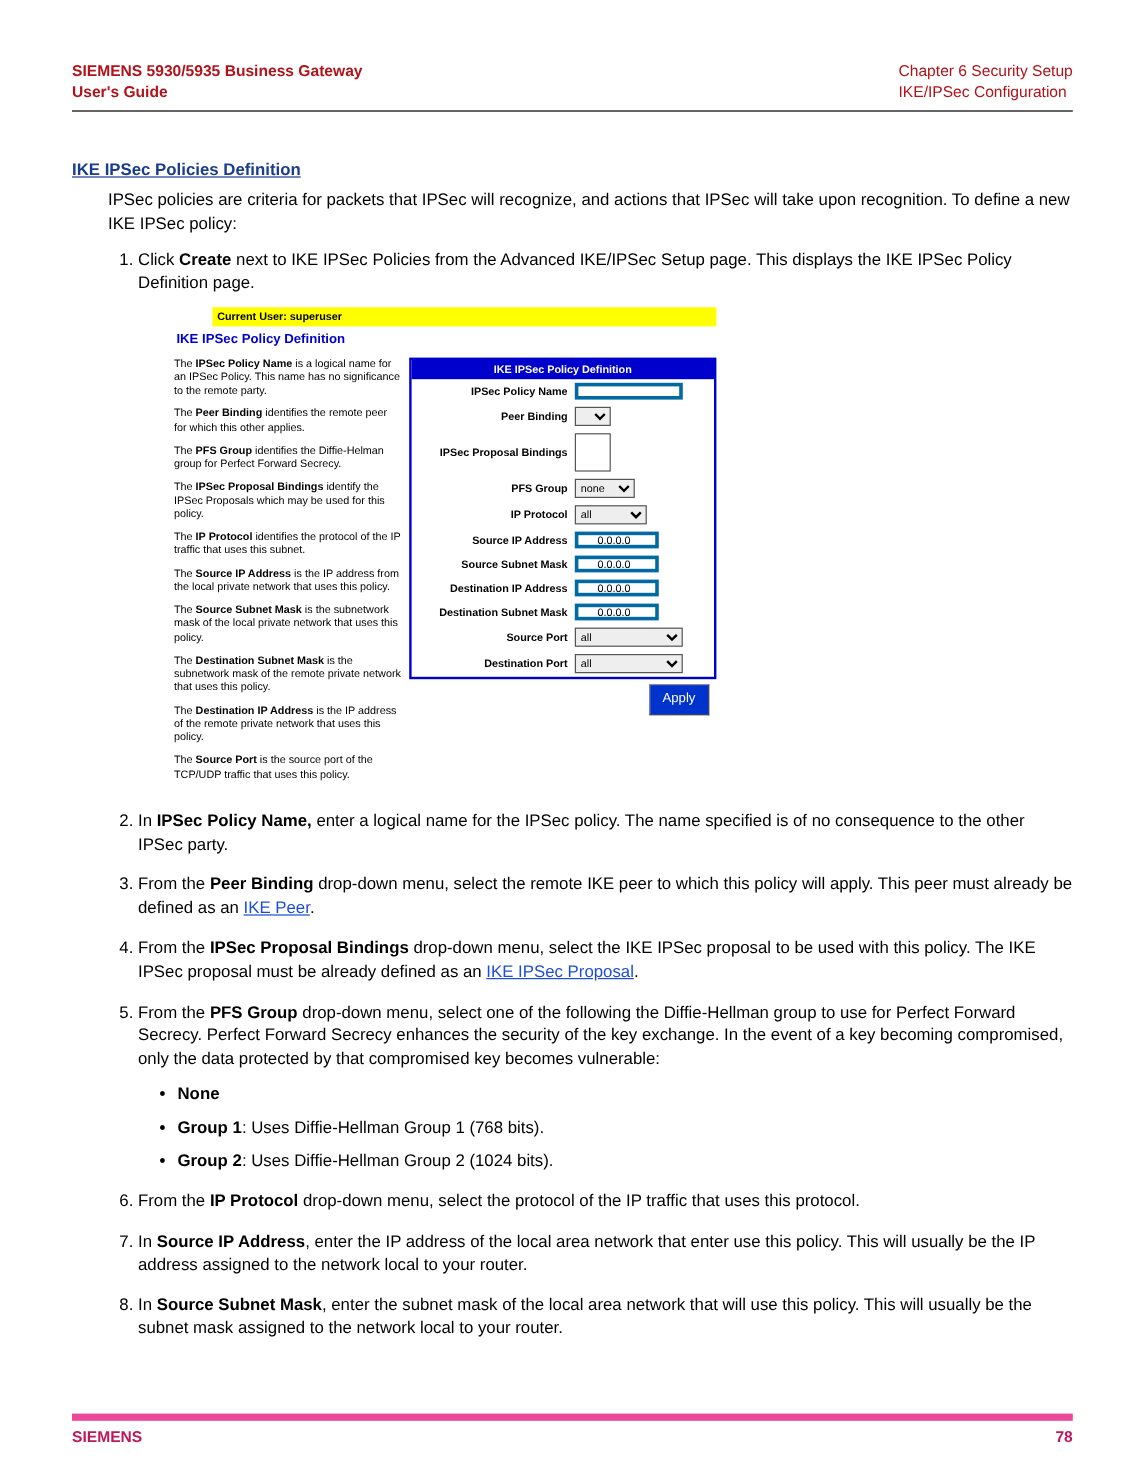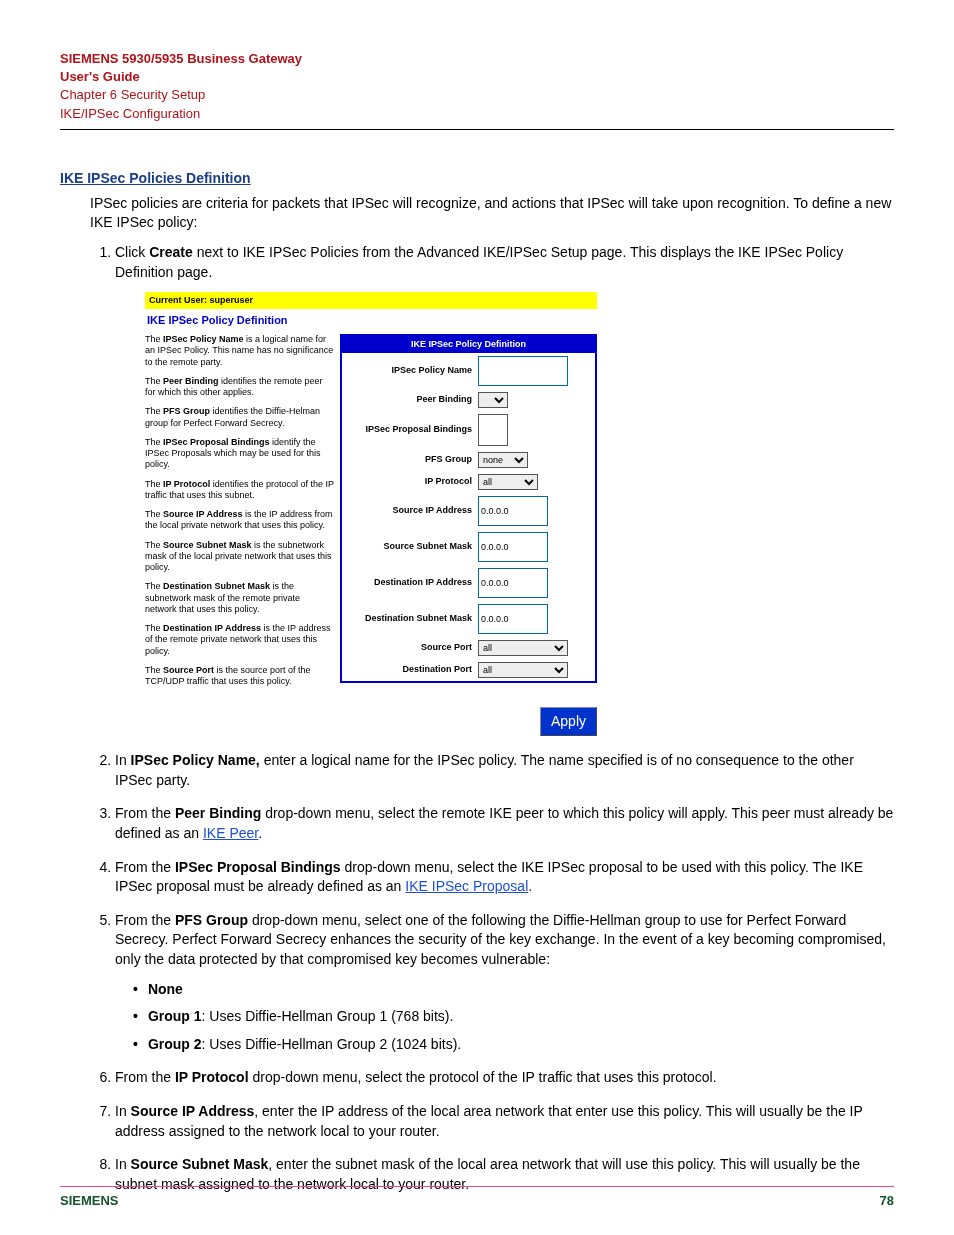--- a/index.html
+++ b/index.html
@@ -16,21 +16,20 @@
     box-sizing: border-box;
     position: relative;
   }
   .header-row {
     display: flex;
     justify-content: space-between;
     border-bottom: 1px solid #000;
     padding-bottom: 6px;
     margin-bottom: 40px;
     font-size: 13px;
-    flex-direction: column;
   }
   .header-left {
     color: #b0131a;
     font-weight: bold;
     line-height: 1.4;
   }
   .header-right {
     color: #b0131a;
     font-weight: normal;
     text-align: left;
@@ -73,20 +72,21 @@
   .screenshot {
     margin: 10px 0 15px 30px;
     width: 452px;
     font-size: 9px;
     font-family: Arial, sans-serif;
   }
   .ss-userbar {
     background: #ffff00;
     padding: 2px 4px;
     font-weight: bold;
+    margin-left: 32px;
   }
   .ss-title {
     color: #0000cc;
     font-weight: bold;
     font-size: 11px;
     padding: 4px 2px 6px 2px;
   }
   .ss-body {
     display: flex;
     gap: 6px;
@@ -115,58 +115,58 @@
     padding: 3px 5px;
   }
   .ss-form-label {
     flex: 0 0 125px;
     text-align: right;
     font-weight: bold;
     padding-right: 6px;
   }
   .ss-form-ctrl input[type="text"] {
     font-size: 9px;
-    border: 1px solid #0369a1;
-    height: 30px;
+    border: 3px solid #0369a1;
+    height: 14px;
     box-sizing: border-box;
-    padding: 0 2px;
+    padding: 0 16px;
   }
   .ss-form-ctrl select {
     font-size: 9px;
     border: 1px solid #555;
     height: 16px;
     background: #eee;
   }
   .ss-form-ctrl .listbox {
     border: 1px solid #555;
     width: 28px;
     height: 30px;
     background: #fff;
   }
   .ss-apply {
     display: inline-block;
     background: #0033cc;
     color: #fff;
     padding: 4px 10px;
-    margin: 24px 0 0 200px;
-    font-size: 14px;
+    margin: 4px 0 0 200px;
+    font-size: 11px;
     border: 1px outset #88a;
   }
   .footer-row {
     position: absolute;
     left: 60px;
     right: 60px;
     bottom: 30px;
-    border-top: 1px solid #ec4899;
+    border-top: 6px solid #ec4899;
     padding-top: 6px;
     display: flex;
     justify-content: space-between;
     font-weight: bold;
     font-size: 13px;
-    color: #14532d;
+    color: #be185d;
     margin-top: 27px;
   }
   a.inline-link {
     color: #1d4ed8;
     text-decoration: underline;
   }
 </style>
 </head>
 <body>
 

